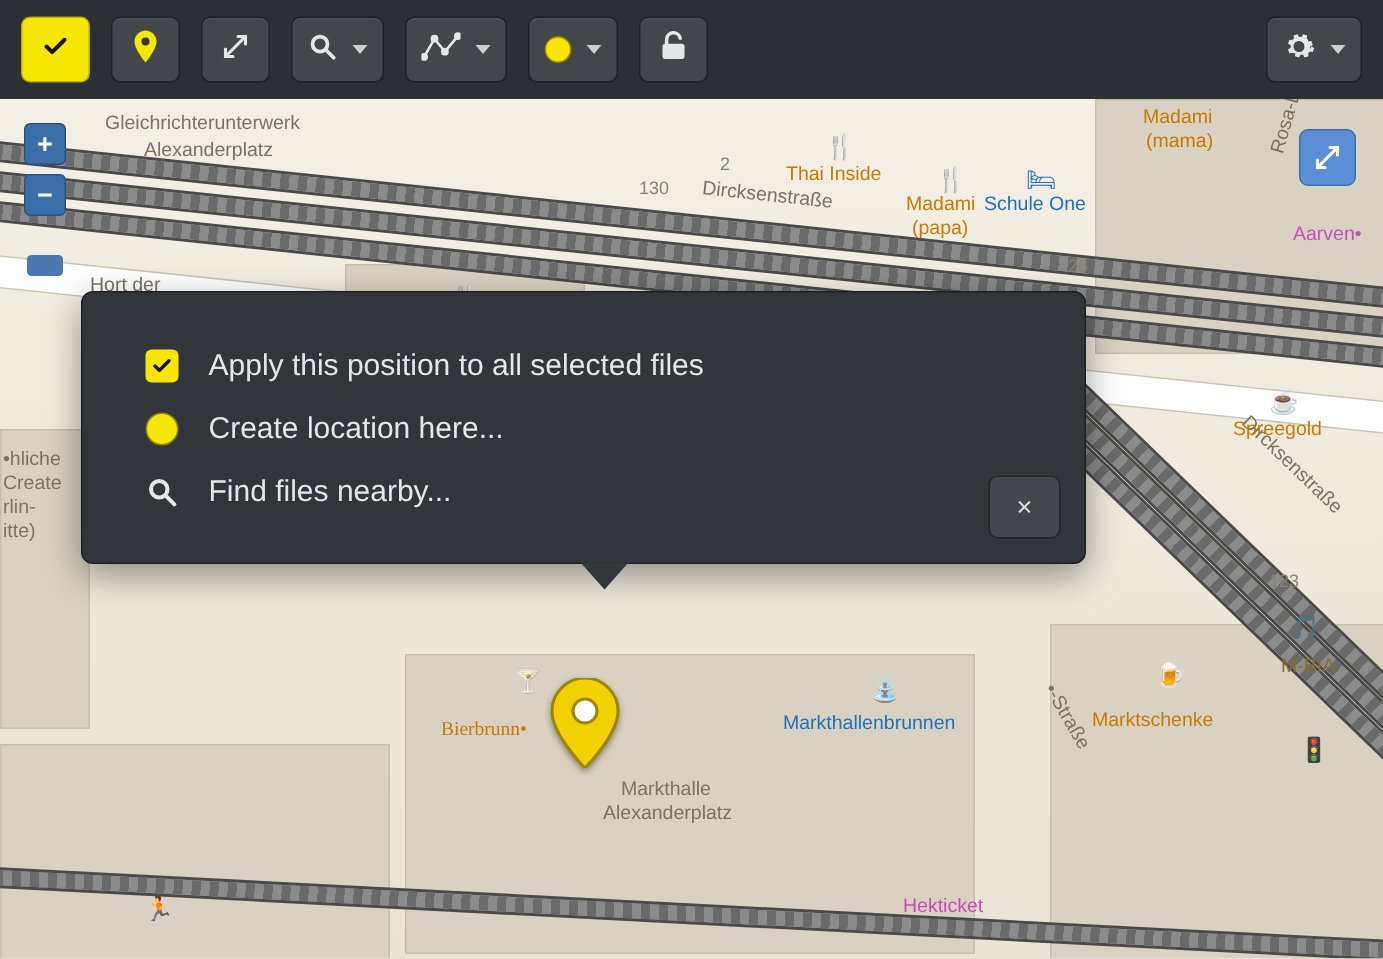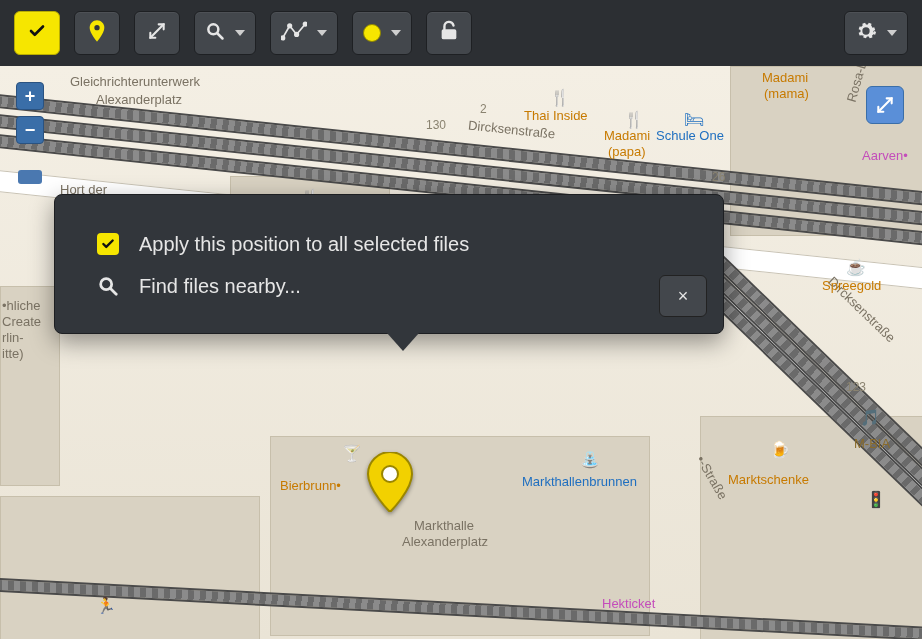--- a/index.html
+++ b/index.html
@@ -253,21 +253,21 @@
       <div class="ml orange" style="left: 764px; top: 20px;">(mama)</div>
       <div class="ml blue" style="left: 656px; top: 62px;">Schule One</div>
       <div class="ml pink" style="left: 862px; top: 82px;">Aarven•</div>
       <div class="ml orange" style="left: 822px; top: 212px;">Spreegold</div>
       <div class="ml " style="left: 60px; top: 116px;">Hort der</div>
       <div class="ml " style="left: 2px; top: 232px;">•hliche</div>
       <div class="ml " style="left: 2px; top: 248px;">Create</div>
       <div class="ml " style="left: 2px; top: 264px;">rlin-</div>
       <div class="ml " style="left: 2px; top: 280px;">itte)</div>
       <div class="ml orange" style="left: 728px; top: 406px;">Marktschenke</div>
-      <div class="ml orange" style="left: 280px; top: 412px;">Bierbrunn•</div>
+      <div class="ml orange" style="left: 294px; top: 412px; font-family: Liberation Serif, serif;">Bierbrunn•</div>
       <div class="ml blue" style="left: 522px; top: 408px;">Markthallenbrunnen</div>
       <div class="ml " style="left: 414px; top: 452px;">Markthalle</div>
       <div class="ml " style="left: 402px; top: 468px;">Alexanderplatz</div>
       <div class="ml pink" style="left: 602px; top: 530px;">Hekticket</div>
       <div class="ml brown" style="left: 854px; top: 370px;">M-BIA</div>
       <div class="num" style="left: 426px; top: 52px;">130</div>
       <div class="num" style="left: 480px; top: 36px;">2</div>
       <div class="num" style="left: 712px; top: 104px;">26</div>
       <div class="num" style="left: 846px; top: 314px;">123</div>
       <div class="poi-icon" style="left: 550px; top: 22px; color: rgb(199, 122, 0);">🍴</div>
@@ -296,20 +296,26 @@
       <span class="lead">
         <span class="chk">
             <svg width="14" height="14" viewBox="0 0 24 24">
               <path d="M4 12l5 5L20 6" stroke="#111" stroke-width="4" fill="none" stroke-linecap="round" stroke-linejoin="round"></path>
             </svg>
           </span>
       </span>
       <span>Apply this position to all selected files</span>
     </div>
 
+    <div class="popup-row">
+      <span class="lead">
+          <span class="yellow-ball"></span>
+        </span>
+      <span>Create location here...</span>
+    </div>
 
     <div class="popup-row">
       <span class="lead">
         <svg width="22" height="22" viewBox="0 0 24 24" stroke="#e6e6e6" stroke-width="3" fill="none">
             <circle cx="10" cy="10" r="6"></circle>
             <path d="M15 15l6 6" stroke-linecap="round"></path>
           </svg>
       </span>
       <span>Find files nearby...</span>
     </div>

